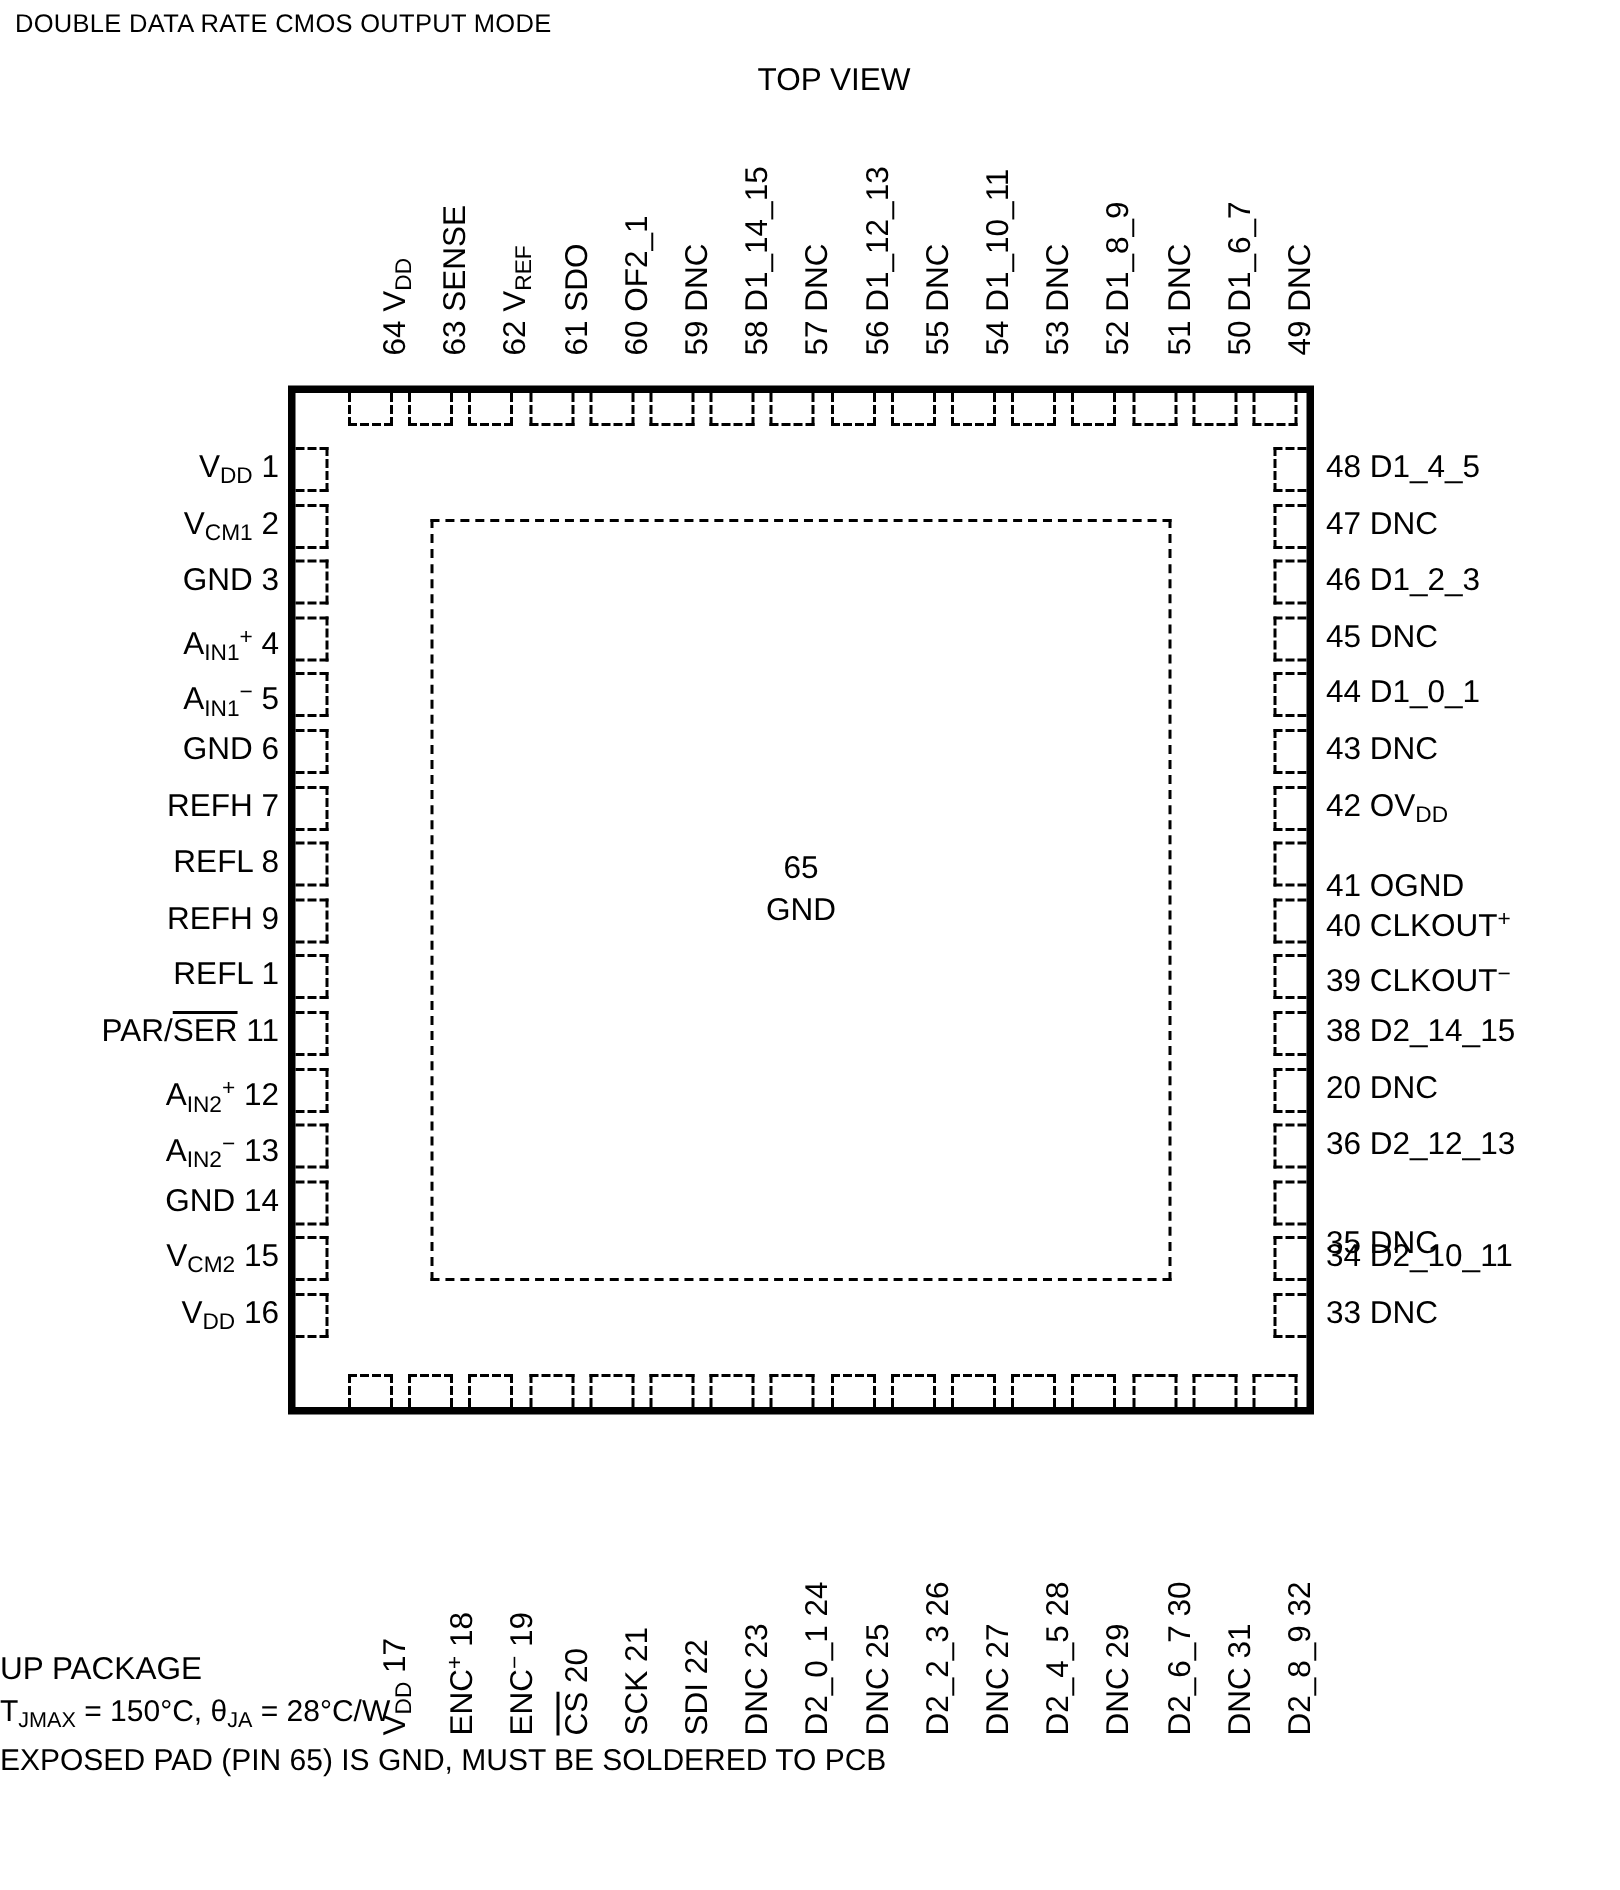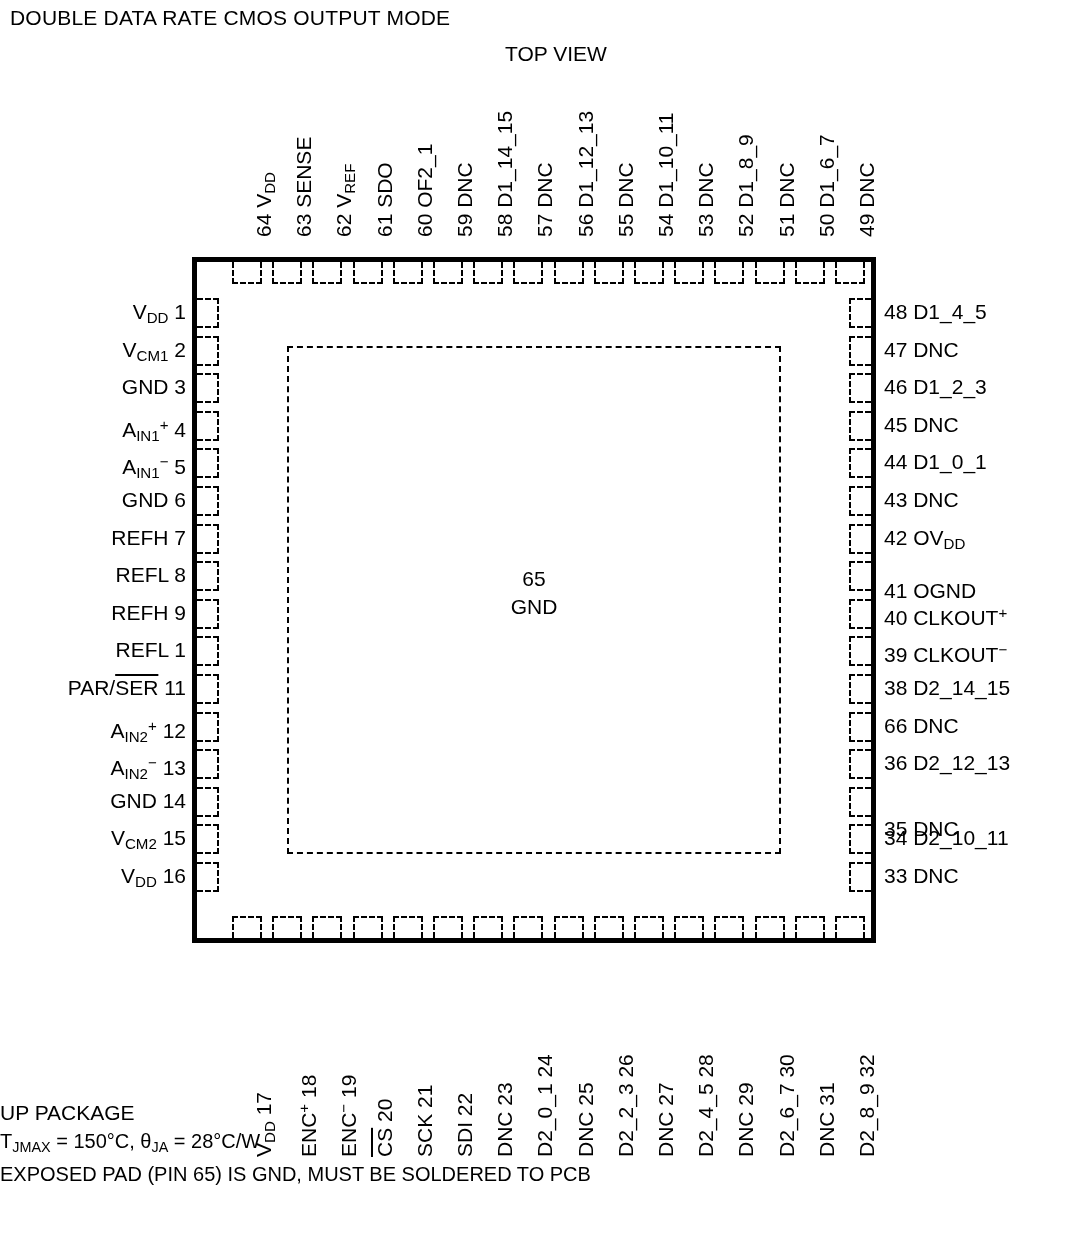--- a/index.html
+++ b/index.html
@@ -13,21 +13,21 @@
     position: relative;
     font-family: "Liberation Sans", sans-serif;
     color: #000000;
     overflow: hidden;
   }
   .abs { position: absolute; }
 
   #header-title {
     left: 10px;
     top: 6px;
-    font-size: 21px;
+    font-size: 17px;
     letter-spacing: 0.2px;
     white-space: nowrap;
   }
   #top-view-label {
     left: 0;
     top: 42px;
     width: 1080px;
     text-align: center;
     font-size: 21px;
     padding-left: 16px;
@@ -200,21 +200,21 @@
     <div class="pin-label left-lab" style="right: 894px; top: 677px;">PAR/<span class="ovl">SER</span> 11</div>
     <div class="pin-label left-lab" style="right: 894px; top: 714.6px;">A<sub>IN2</sub><sup>+</sup> 12</div>
     <div class="pin-label left-lab" style="right: 894px; top: 752.2px;">A<sub>IN2</sub><sup>−</sup> 13</div>
     <div class="pin-label left-lab" style="right: 894px; top: 789.8px;">GND 14</div>
     <div class="pin-label left-lab" style="right: 894px; top: 827.4px;">V<sub>CM2</sub> 15</div>
     <div class="pin-label left-lab" style="right: 894px; top: 865px;">V<sub>DD</sub> 16</div>
     <div class="pin-label right-lab" style="left: 884px; top: 865px;">33 DNC</div>
     <div class="pin-label right-lab" style="left: 884px; top: 827.4px;">34 D2_10_11</div>
     <div class="pin-label right-lab" style="left: 884px; top: 789.8px; margin-top: 28px;">35 DNC</div>
     <div class="pin-label right-lab" style="left: 884px; top: 752.2px;">36 D2_12_13</div>
-    <div class="pin-label right-lab" style="left: 884px; top: 714.6px;">66 DNC</div>
+    <div class="pin-label right-lab" style="left: 884px; top: 714.6px;">20 DNC</div>
     <div class="pin-label right-lab" style="left: 884px; top: 677px;">38 D2_14_15</div>
     <div class="pin-label right-lab" style="left: 884px; top: 639.4px;">39 CLKOUT<sup>−</sup></div>
     <div class="pin-label right-lab" style="left: 884px; top: 601.8px;">40 CLKOUT<sup>+</sup></div>
     <div class="pin-label right-lab" style="left: 884px; top: 580px;">41 OGND</div>
     <div class="pin-label right-lab" style="left: 884px; top: 526.6px;">42 OV<sub>DD</sub></div>
     <div class="pin-label right-lab" style="left: 884px; top: 489px;">43 DNC</div>
     <div class="pin-label right-lab" style="left: 884px; top: 451.4px;">44 D1_0_1</div>
     <div class="pin-label right-lab" style="left: 884px; top: 413.8px;">45 DNC</div>
     <div class="pin-label right-lab" style="left: 884px; top: 376.2px;">46 D1_2_3</div>
     <div class="pin-label right-lab" style="left: 884px; top: 338.6px;">47 DNC</div>

